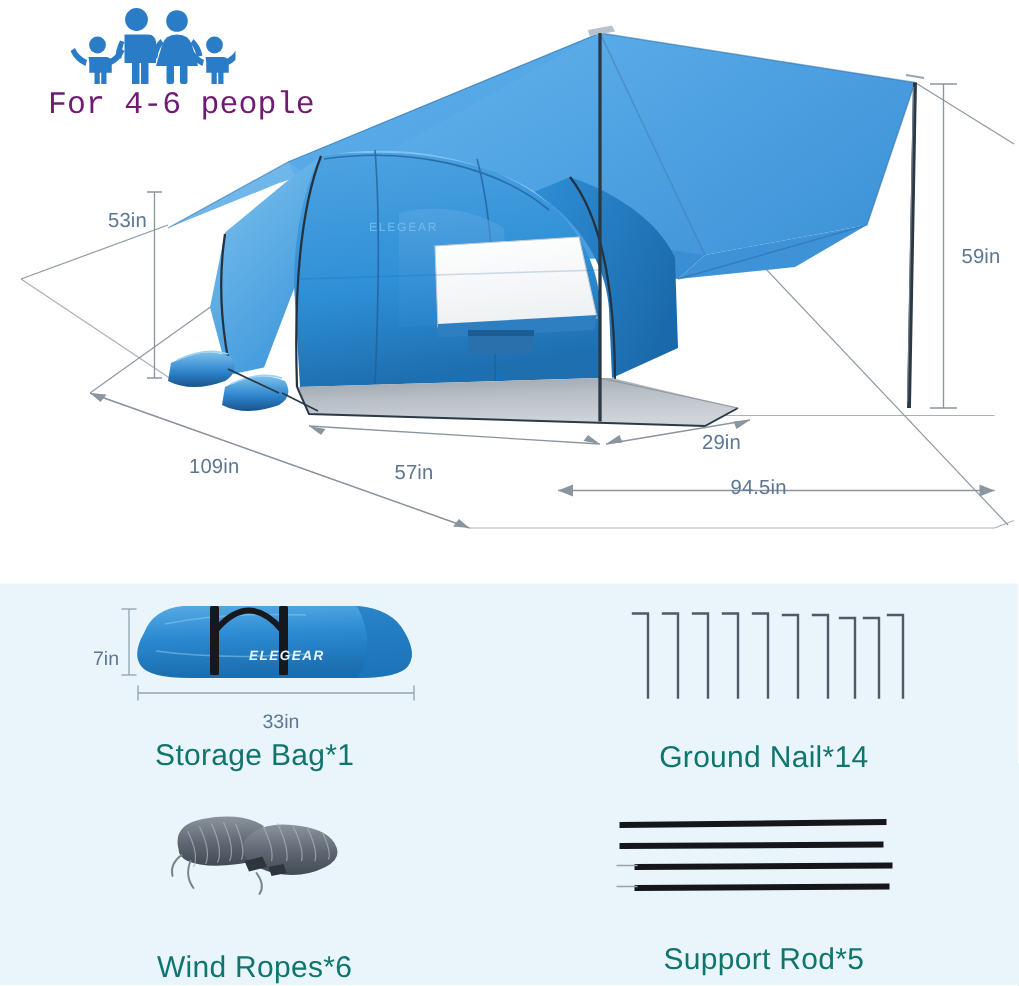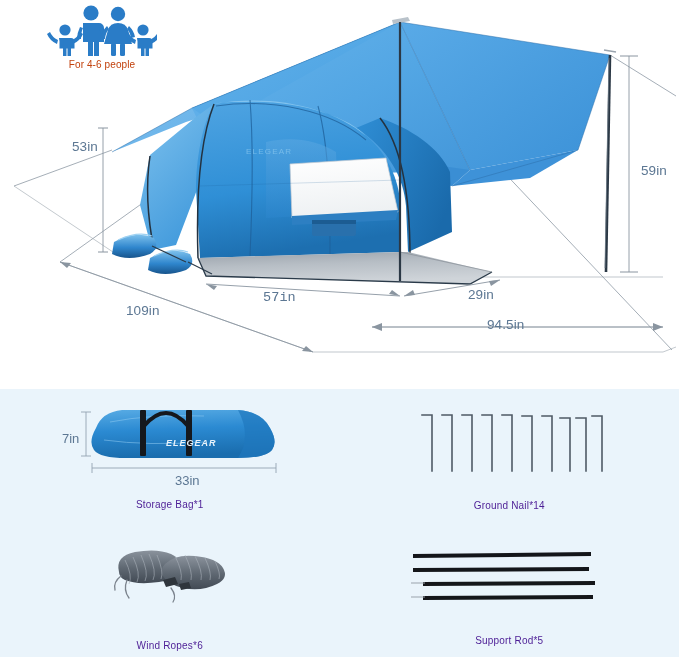--- a/index.html
+++ b/index.html
@@ -33,37 +33,38 @@
   
   #family-badge {
     position: absolute;
     left: 32px; top: 4px;
     width: 140px;
     text-align: center;
   }
   #family-icon { display: block; margin: 0 auto; }
   #family-caption {
     margin-top: 3px;
-    font-size: 10px;
-    color: #c2410c;
+    font-size: 21px;
+    color: #701a75;
     letter-spacing: .1px;
     white-space: nowrap;
+    font-family: Liberation Mono, monospace;
   }
 
   
   .dim-label {
     position: absolute;
     font-size: 13.5px;
     color: #5c7793;
     white-space: nowrap;
     letter-spacing: .1px;
   }
   #dim-53  { left: 72px;  top: 139px; }
   #dim-109 { left: 126px; top: 303px; }
-  #dim-57  { left: 263px; top: 290px; font-family: Liberation Mono, monospace; }
+  #dim-57  { left: 263px; top: 307px; }
   #dim-29  { left: 468px; top: 287px; }
   #dim-945 { left: 487px; top: 317px; }
   #dim-59  { left: 617px; top: 163px; margin-left: 24px; }
 
   
   #bottom-section {
     position: absolute;
     left: 0; top: 389px;
     width: 679px;
     height: 268px;
@@ -84,22 +85,22 @@
     align-items: center;
     justify-content: center;
   }
   .acc-art {
     display: flex;
     align-items: center;
     justify-content: center;
     height: 86px;
   }
   .acc-caption {
-    font-size: 10px;
-    color: #4c1d95;
+    font-size: 20px;
+    color: #0f766e;
     letter-spacing: .2px;
     white-space: nowrap;
   }
   #cell-bag .acc-caption   { margin-top: 10px; }
   #cell-nail .acc-caption  { margin-top: 12px; }
   #cell-rope .acc-caption  { margin-top: 24px; }
   #cell-rod .acc-caption   { margin-top: 14px; }
 
   .bag-dim {
     position: absolute;

